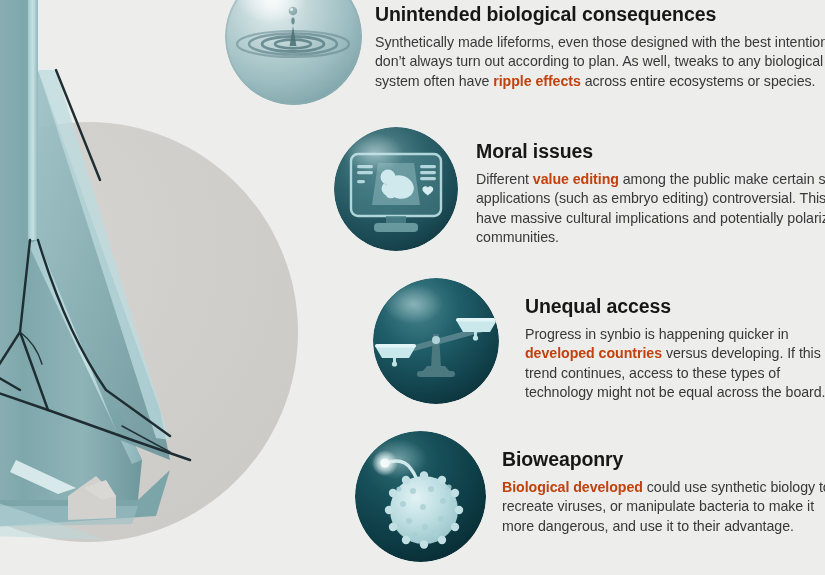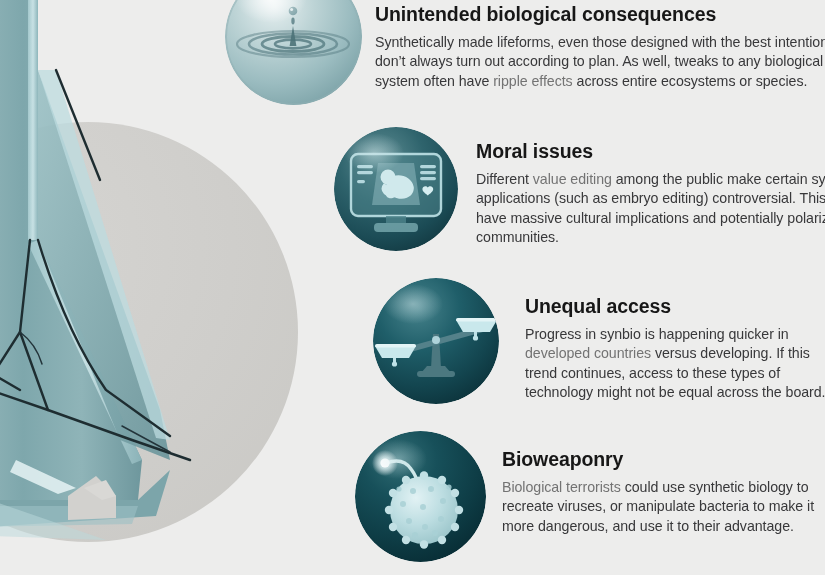--- a/index.html
+++ b/index.html
@@ -31,21 +31,21 @@
     margin:0 0 7px 0;
     font-weight:bold;
     color:#171717;
     letter-spacing:-0.1px;
   }
   .block p{
     margin:0;
     color:#38383a;
     letter-spacing:-0.05px;
   }
-  .block p b{color:#737373;font-weight:normal;}
+  .block p b{color:#c2410c;font-weight:bold;}
 
   #b1{left:375px;top:2px;width:470px;}
   #b1 h2{font-size:19.5px;line-height:24px;}
   #b1 p{font-size:14.2px;line-height:19.4px;}
 
   #b2{left:476px;top:139px;width:420px;}
   #b2 h2{font-size:19.5px;line-height:24px;}
   #b2 p{font-size:14.2px;line-height:19.4px;}
 
   #b3{left:525px;top:294px;width:320px;}
@@ -351,16 +351,16 @@
     <p>Different <b>value editing</b> among the public make certain synbio applications (such as embryo editing) controversial. This could have massive cultural implications and potentially polarize entire communities.</p>
   </div>
 
   <div class="block" id="b3">
     <h2>Unequal access</h2>
     <p>Progress in synbio is happening quicker in <b>developed countries</b> versus developing. If this trend continues, access to these types of technology might not be equal across the board.</p>
   </div>
 
   <div class="block" id="b4">
     <h2>Bioweaponry</h2>
-    <p><b>Biological terrorists</b> could use synthetic biology to recreate viruses, or manipulate bacteria to make it more dangerous, and use it to their advantage.</p>
+    <p><b>Biological developed</b> could use synthetic biology to recreate viruses, or manipulate bacteria to make it more dangerous, and use it to their advantage.</p>
   </div>
 
 </div>
 
 </body></html>

